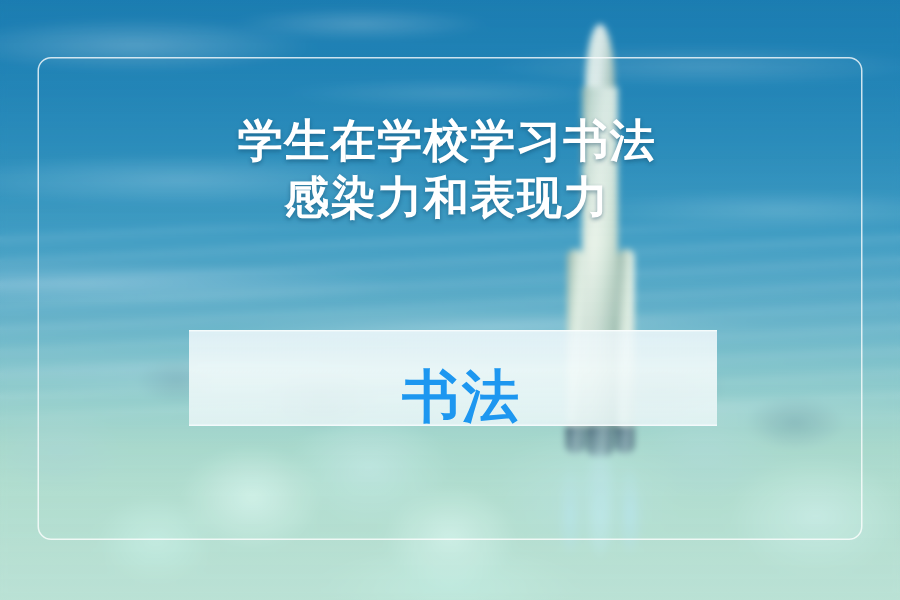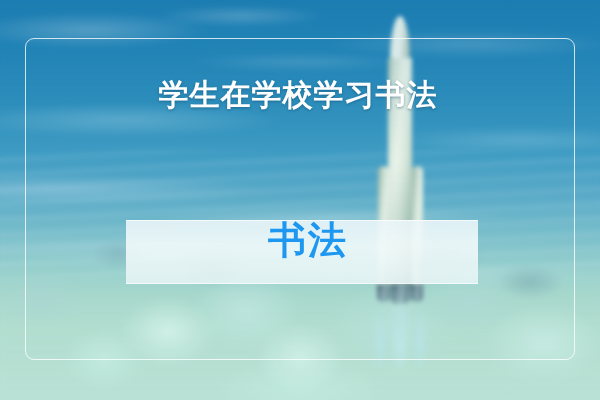--- a/index.html
+++ b/index.html
@@ -215,21 +215,21 @@
     width: 352px;
     height: 64px;
     background: linear-gradient(180deg,
         rgba(236,246,250,.88) 0%,
         rgba(242,250,250,.90) 42%,
         rgba(232,245,246,.86) 100%);
     border-top: 1px solid rgba(255,255,255,.75);
     border-bottom: 1px solid rgba(255,255,255,.55);
     box-sizing: border-box;
     display: flex;
-    align-items: flex-start;
+    align-items: flex-end;
     justify-content: center;
     backdrop-filter: blur(1px);
     -webkit-backdrop-filter: blur(1px);
   }
   #keyword-text {
     color: #1d97f0;
     font-size: 38px;
     font-weight: 700;
     letter-spacing: 2px;
     line-height: 1;
@@ -260,19 +260,20 @@
 
   <div class="bg-layer smoke-dark"></div>
   <div class="bg-layer smoke"></div>
   <div class="photo-soften"></div>
   <div class="tint"></div>
 
   <div id="frame"></div>
 
   <div id="headline">
     <div class="hl-line">学生在学校学习书法</div>
+    <div class="hl-line">感染力和表现力</div>
   </div>
 
   <div id="keyword-box">
     <span id="keyword-text">书法</span>
   </div>
 
 </div>
 
 </body></html>

